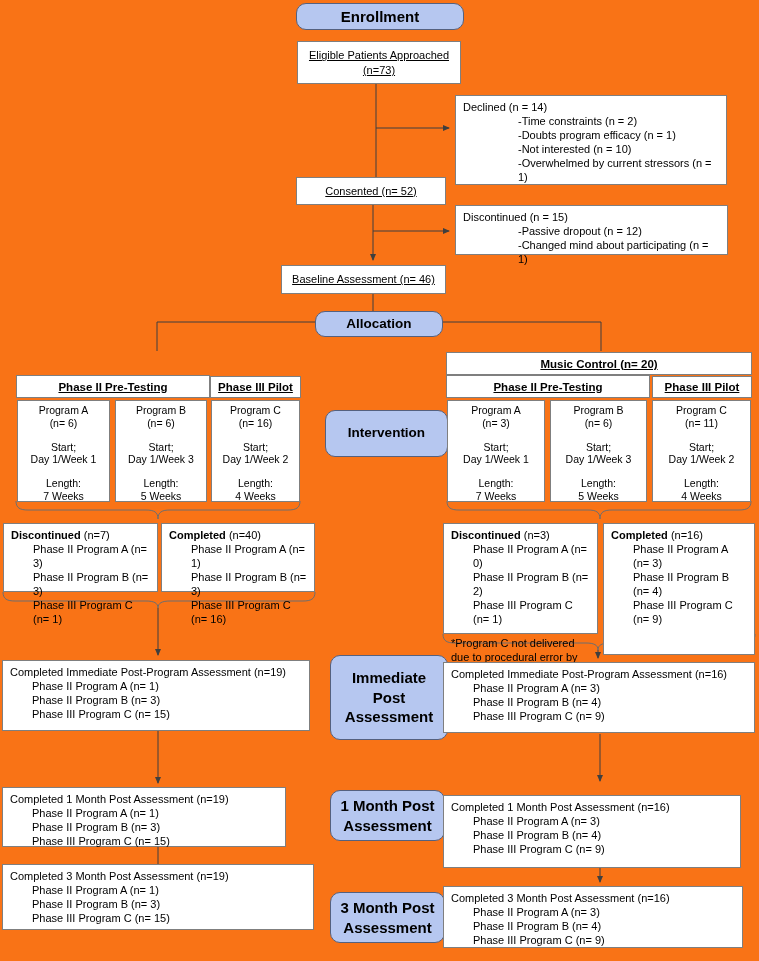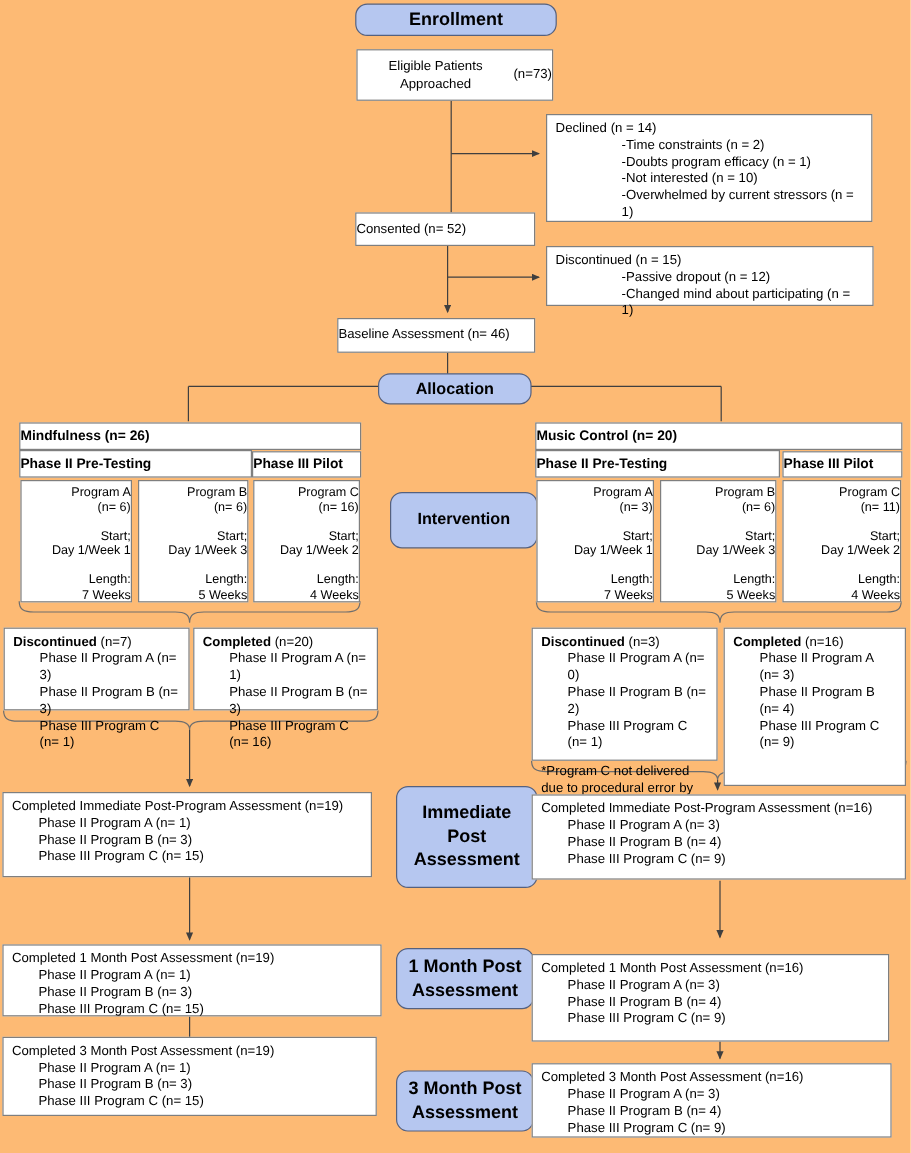--- a/index.html
+++ b/index.html
@@ -4,37 +4,37 @@
 <style>
   :root{
     --accent:#b6c7f0;
     --accent-border:#55617f;
     --line:#3f3f3f;
     --box-border:#7f7f7f;
   }
   html,body{margin:0;padding:0;background:#fff;}
   .flow{
     position:relative;width:759px;height:961px;
-    font-family:"Liberation Sans", sans-serif;color:#000;background:#fdba74;overflow:hidden;
+    font-family:"Liberation Sans", sans-serif;color:#000;background:#f97316;overflow:hidden;
   }
   svg.connectors{position:absolute;left:0;top:0;z-index:0;}
   svg.connectors path, svg.connectors line{stroke:var(--line);stroke-width:1;fill:none;}
   svg.connectors .bracket{stroke:#6e6e6e;}
   .wbox{position:absolute;background:#fff;border:1px solid var(--box-border);box-sizing:border-box;z-index:1;}
   .bluebox{position:absolute;background:var(--accent);border:1.5px solid var(--accent-border);
     border-radius:10px;display:flex;align-items:center;justify-content:center;text-align:center;
     font-weight:700;box-sizing:border-box;z-index:1;}
-  .ctr{display:flex;flex-direction:row;align-items:center;justify-content:space-between;text-align:center;}
+  .ctr{display:flex;flex-direction:column;align-items:center;justify-content:center;text-align:center;text-decoration:underline;}
   .sm{font-size:11px;line-height:1.28;}
   .pad{padding:4px 7px;}
   .ind{padding-left:22px;}
   .ind-sm{padding-left:7px;margin-left:48px;}
   .b{font-weight:700;}
   .hdr{font-size:11.5px;font-weight:700;}
-  .prog{text-align:right;font-size:10.5px;line-height:1.22;padding-top:3px;}
+  .prog{text-align:center;font-size:10.5px;line-height:1.22;padding-top:3px;}
   .prog .gap{margin-top:11px;}
   .fz15{font-size:15px;line-height:1.3;}
   .fz14{font-size:13.5px;line-height:1.35;}
   .footnote{margin-top:9px;}
 </style>
 </head>
 <body>
 
 <div class="flow">
 
@@ -96,21 +96,20 @@
   <div class="wbox sm pad" style="left:455px;top:205px;width:273px;height:50px;">
     <div>Discontinued (n = 15)</div>
     <div class="ind-sm">-Passive dropout (n = 12)</div>
     <div class="ind-sm">-Changed mind about participating (n = 1)</div>
   </div>
 
   <div class="wbox ctr sm" style="left:281px;top:265px;width:165px;height:29px;">Baseline Assessment (n= 46)</div>
 
   <div class="bluebox fz14" style="left:315px;top:311px;width:128px;height:26px;">Allocation</div>
 
-  <div class="wbox ctr hdr" style="left:16px;top:352px;width:285px;height:23px;">Mindfulness (n= 26)</div>
   <div class="wbox ctr hdr" style="left:16px;top:375px;width:194px;height:23px;">Phase II Pre-Testing</div>
   <div class="wbox ctr hdr" style="left:210px;top:376px;width:91px;height:22px;">Phase III Pilot</div>
 
   <div class="wbox prog" style="left:17px;top:400px;width:93px;height:102px;">
     <div>Program A</div>
     <div>(n= 6)</div>
     <div class="gap">Start;</div>
     <div>Day 1/Week 1</div>
     <div class="gap">Length:</div>
     <div>7 Weeks</div>
@@ -163,21 +162,21 @@
     <div>4 Weeks</div>
   </div>
 
   <div class="wbox sm pad" style="left:3px;top:523px;width:155px;height:69px;">
     <div><span class="b">Discontinued</span> <span>(n=7)</span></div>
     <div class="ind">Phase II Program A (n= 3)</div>
     <div class="ind">Phase II Program B (n= 3)</div>
     <div class="ind">Phase III Program C (n= 1)</div>
   </div>
   <div class="wbox sm pad" style="left:161px;top:523px;width:154px;height:69px;">
-    <div><span class="b">Completed</span> <span>(n=20)</span></div>
+    <div><span class="b">Completed</span> <span>(n=40)</span></div>
     <div class="ind">Phase II Program A (n= 1)</div>
     <div class="ind">Phase II Program B (n= 3)</div>
     <div class="ind">Phase III Program C (n= 16)</div>
   </div>
 
   <div class="wbox sm pad" style="left:443px;top:523px;width:155px;height:111px;">
     <div><span class="b">Discontinued</span> <span>(n=3)</span></div>
     <div class="ind">Phase II Program A (n= 0)</div>
     <div class="ind">Phase II Program B (n= 2)</div>
     <div class="ind">Phase III Program C (n= 1)</div>
@@ -197,21 +196,21 @@
     <div class="ind">Phase III Program C (n= 15)</div>
   </div>
   <div class="bluebox fz15" style="left:330px;top:655px;width:118px;height:85px;padding:0 10px;">Immediate Post Assessment</div>
   <div class="wbox sm pad" style="left:443px;top:662px;width:312px;height:71px;">
     <div>Completed Immediate Post-Program Assessment (n=16)</div>
     <div class="ind">Phase II Program A (n= 3)</div>
     <div class="ind">Phase II Program B (n= 4)</div>
     <div class="ind">Phase III Program C (n= 9)</div>
   </div>
 
-  <div class="wbox sm pad" style="left:2px;top:787px;width:316px;height:60px;">
+  <div class="wbox sm pad" style="left:2px;top:787px;width:284px;height:60px;">
     <div>Completed 1 Month Post Assessment (n=19)</div>
     <div class="ind">Phase II Program A (n= 1)</div>
     <div class="ind">Phase II Program B (n= 3)</div>
     <div class="ind">Phase III Program C (n= 15)</div>
   </div>
   <div class="bluebox fz15" style="left:330px;top:790px;width:115px;height:51px;padding:0 8px;">1 Month Post Assessment</div>
   <div class="wbox sm pad" style="left:443px;top:795px;width:298px;height:73px;">
     <div>Completed 1 Month Post Assessment (n=16)</div>
     <div class="ind">Phase II Program A (n= 3)</div>
     <div class="ind">Phase II Program B (n= 4)</div>

